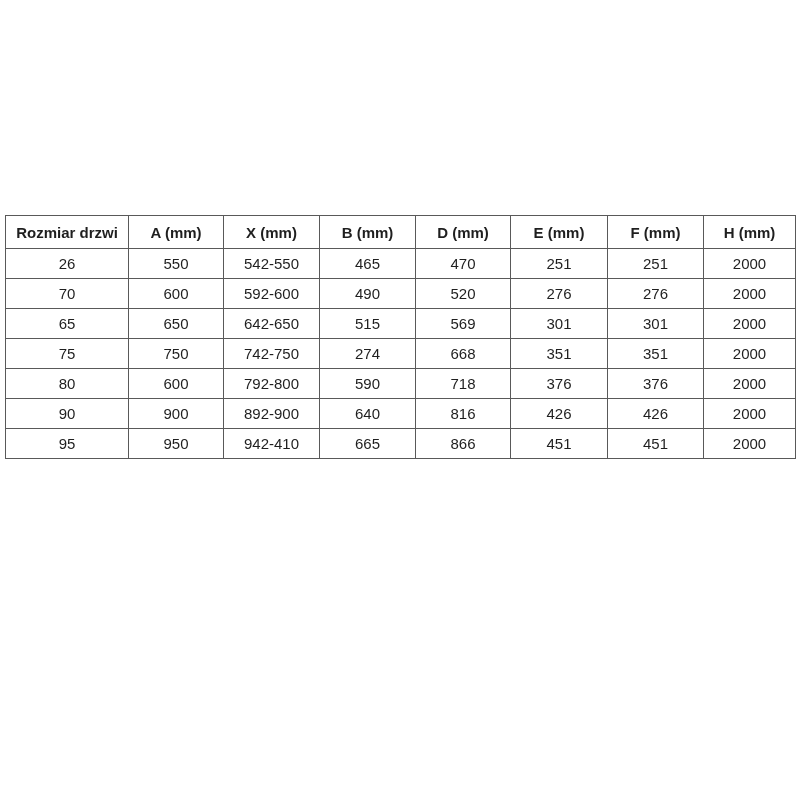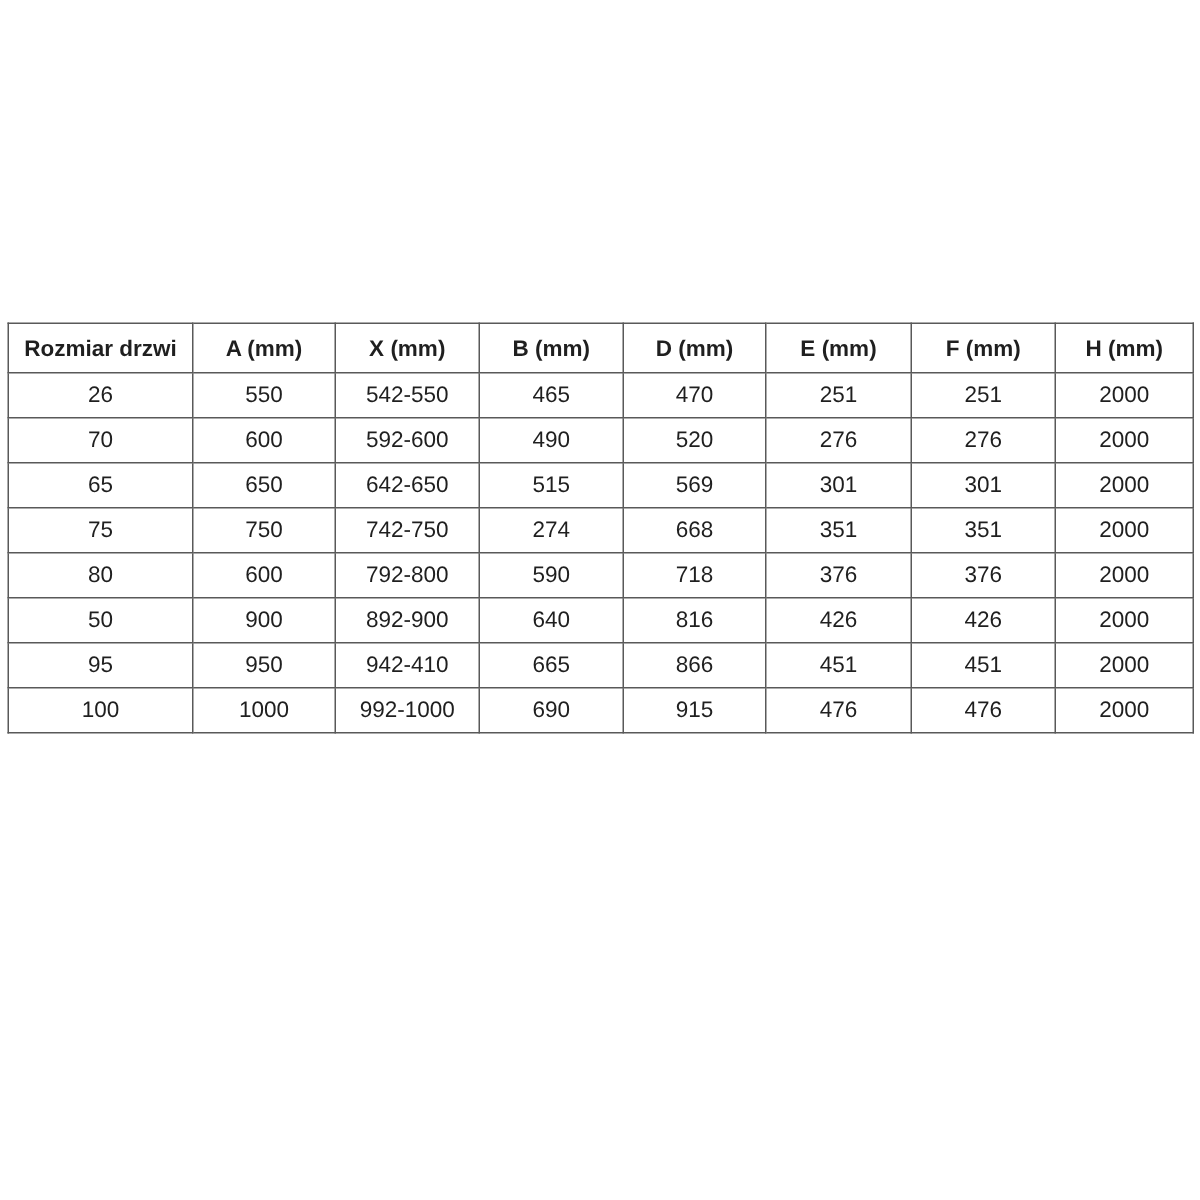--- a/index.html
+++ b/index.html
@@ -114,43 +114,33 @@
         <td>80</td>
         <td>600</td>
         <td>792-800</td>
         <td>590</td>
         <td>718</td>
         <td>376</td>
         <td>376</td>
         <td>2000</td>
       </tr>
       <tr>
-        <td>50</td>
+        <td>90</td>
         <td>900</td>
         <td>892-900</td>
         <td>640</td>
         <td>816</td>
         <td>426</td>
         <td>426</td>
         <td>2000</td>
       </tr>
       <tr>
         <td>95</td>
         <td>950</td>
         <td>942-410</td>
         <td>665</td>
         <td>866</td>
         <td>451</td>
         <td>451</td>
         <td>2000</td>
       </tr>
-      <tr>
-        <td>100</td>
-        <td>1000</td>
-        <td>992-1000</td>
-        <td>690</td>
-        <td>915</td>
-        <td>476</td>
-        <td>476</td>
-        <td>2000</td>
-      </tr>
     </tbody>
 </table>
 
 </body></html>

